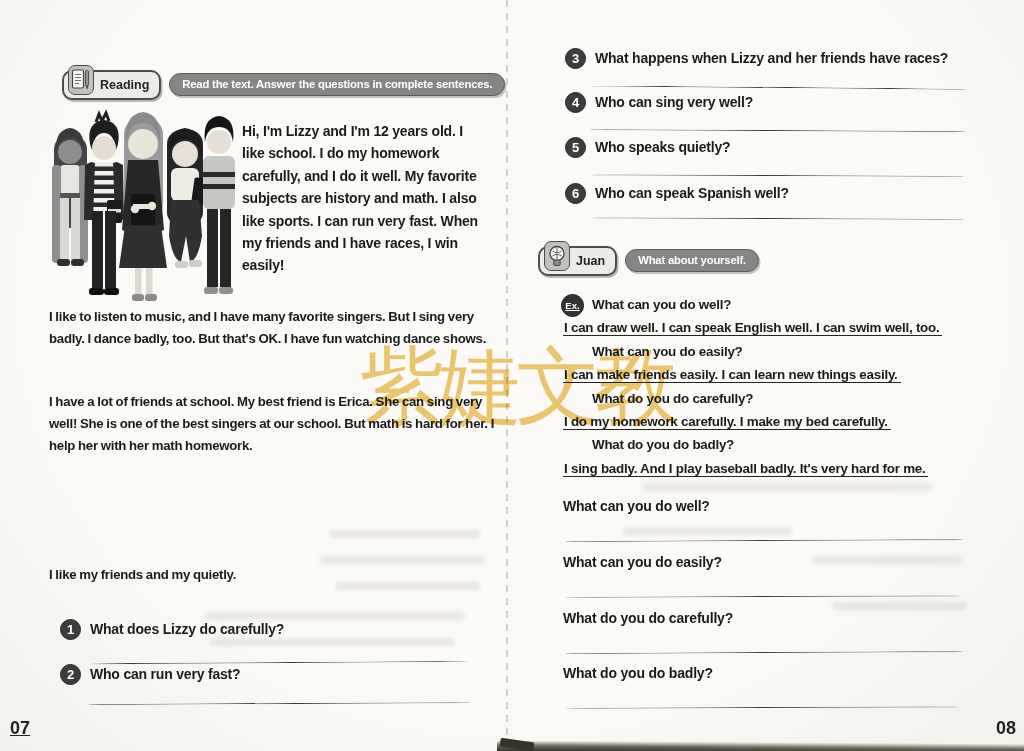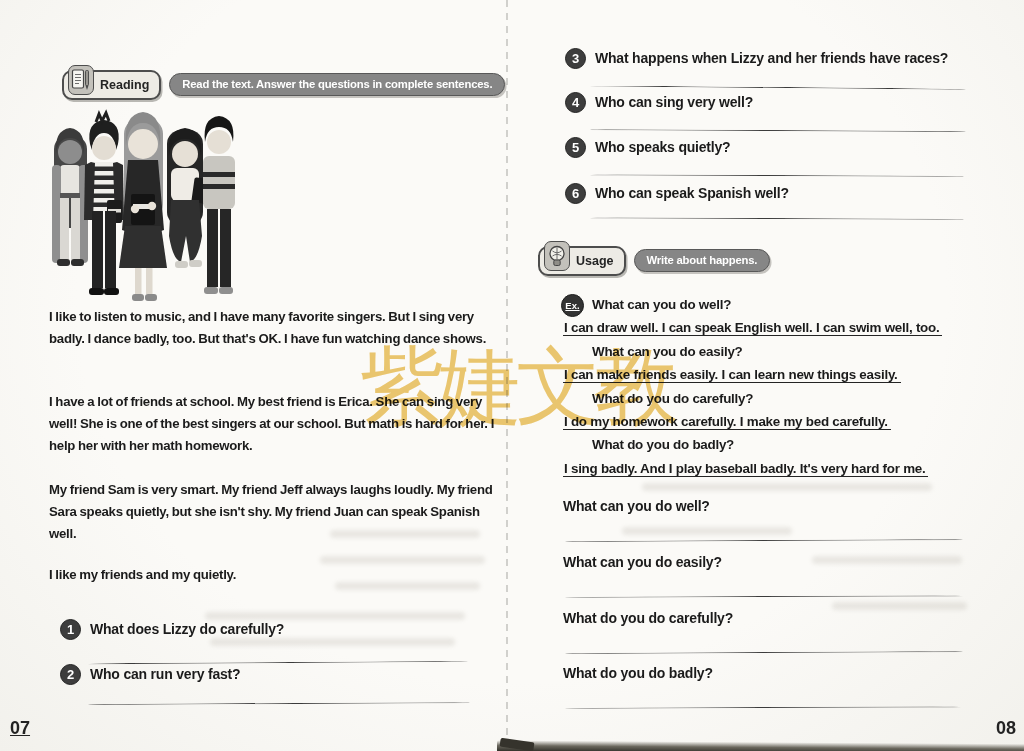--- a/index.html
+++ b/index.html
@@ -188,25 +188,25 @@
             <rect x="157" y="48" width="32" height="53" rx="6" fill="#c8c6c0"></rect>
             <rect x="157" y="64" width="32" height="5" fill="#2a2a2a"></rect>
             <rect x="157" y="76" width="32" height="5" fill="#2a2a2a"></rect>
             <rect x="161" y="101" width="11" height="78" fill="#262626"></rect>
             <rect x="174" y="101" width="11" height="78" fill="#262626"></rect>
             <rect x="158" y="179" width="14" height="7" rx="3" fill="#8f8f8f"></rect>
             <rect x="173" y="179" width="14" height="7" rx="3" fill="#8f8f8f"></rect>
           </g>
         </svg>
       </div>
+      <p class="para para-lead">Hi, I'm Lizzy and I'm 12 years old. I like school. I do my homework carefully, and I do it well. My favorite subjects are history and math. I also like sports. I can run very fast. When my friends and I have races, I win easily!</p>
     </div>
 
     <p class="para para-wide" style="top:306px;">I like to listen to music, and I have many favorite singers. But I sing very badly. I dance badly, too. But that's OK. I have fun watching dance shows.</p>
     <p class="para para-wide" style="top:391px;">I have a lot of friends at school. My best friend is Erica. She can sing very well! She is one of the best singers at our school. But math is hard for her. I help her with her math homework.</p>
-    <p class="para para-wide" style="top:479px;">My friend Sam is very smart. My friend Jeff always laughs loudly. My friend Sara speaks quietly, but she isn't shy. My friend Juan can speak Spanish well.</p>
     <p class="para para-wide" style="top:564px;">I like my friends and my quietly.</p>
 
     <div class="smudge" style="left:330px; top:530px; width:150px;"></div>
     <div class="smudge" style="left:320px; top:556px; width:165px;"></div>
     <div class="smudge" style="left:335px; top:582px; width:145px;"></div>
     <div class="smudge" style="left:205px; top:612px; width:260px;"></div>
     <div class="smudge" style="left:210px; top:638px; width:245px;"></div>
 
     <div class="q-item" style="left:60px; top:619px;">
       <span class="q-num">1</span>
@@ -251,23 +251,23 @@
 
     <div class="header-row" style="left:26px; top:246px;">
       <div class="section-badge">
         <span class="badge-icon">
           <svg width="22" height="24" viewBox="0 0 22 24">
             <circle cx="11" cy="9.5" r="7" fill="#f1f0ea" stroke="#454545" stroke-width="1.3"></circle>
             <path d="M11 3.5 V15.5 M6.5 7 Q11 10.5 15.5 7 M6.5 12 Q11 8.8 15.5 12" stroke="#6a6a6a" stroke-width="1" fill="none"></path>
             <rect x="7.8" y="16" width="6.4" height="5.5" rx="1.6" fill="#8f8d87" stroke="#454545" stroke-width="1"></rect>
           </svg>
         </span>
-        <span class="badge-label">Usage</span>
+        <span class="badge-label">Juan</span>
       </div>
-      <div class="instruction-bar">Write about happens.</div>
+      <div class="instruction-bar">What about yourself.</div>
     </div>
 
     <div class="ex-badge" style="left:49px; top:294px;text-decoration:underline;">Ex.</div>
 
     <div class="ex-block" style="left:51px; top:293px;">
       <div class="ex-row q">What can you do well?</div>
       <div class="ex-row a"><span class="ex-answer-text">I can draw well. I can speak English well. I can swim well, too.</span></div>
       <div class="ex-row q">What can you do easily?</div>
       <div class="ex-row a"><span class="ex-answer-text">I can make friends easily. I can learn new things easily.</span></div>
       <div class="ex-row q">What do you do carefully?</div>

